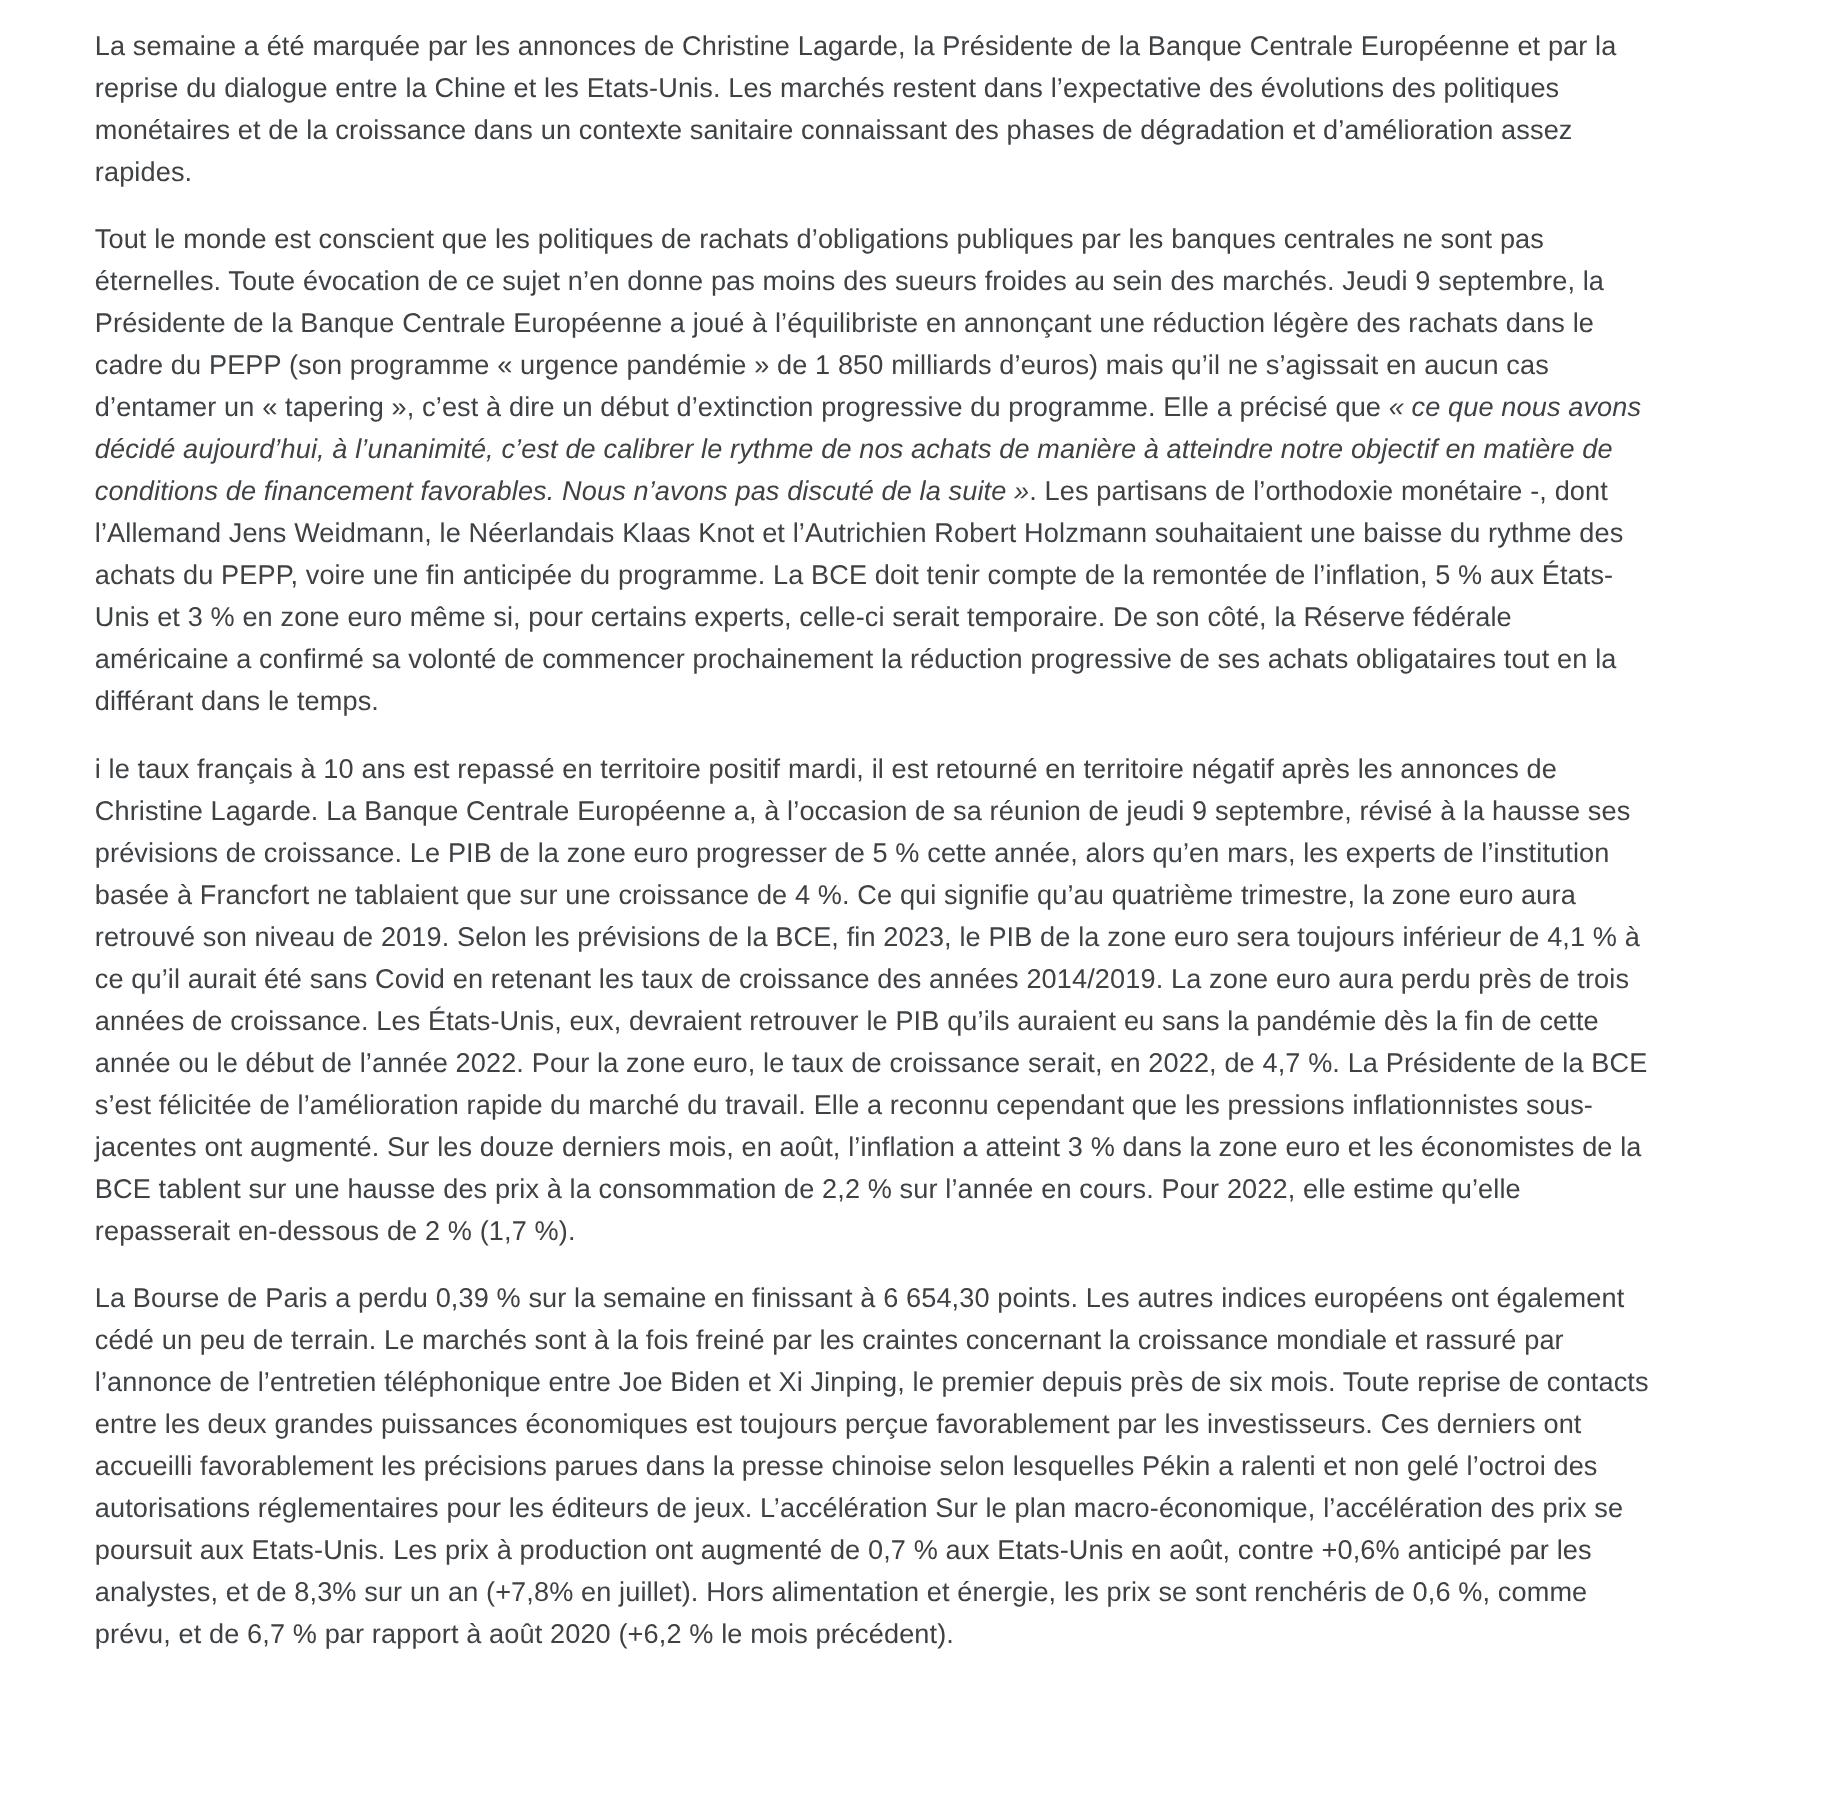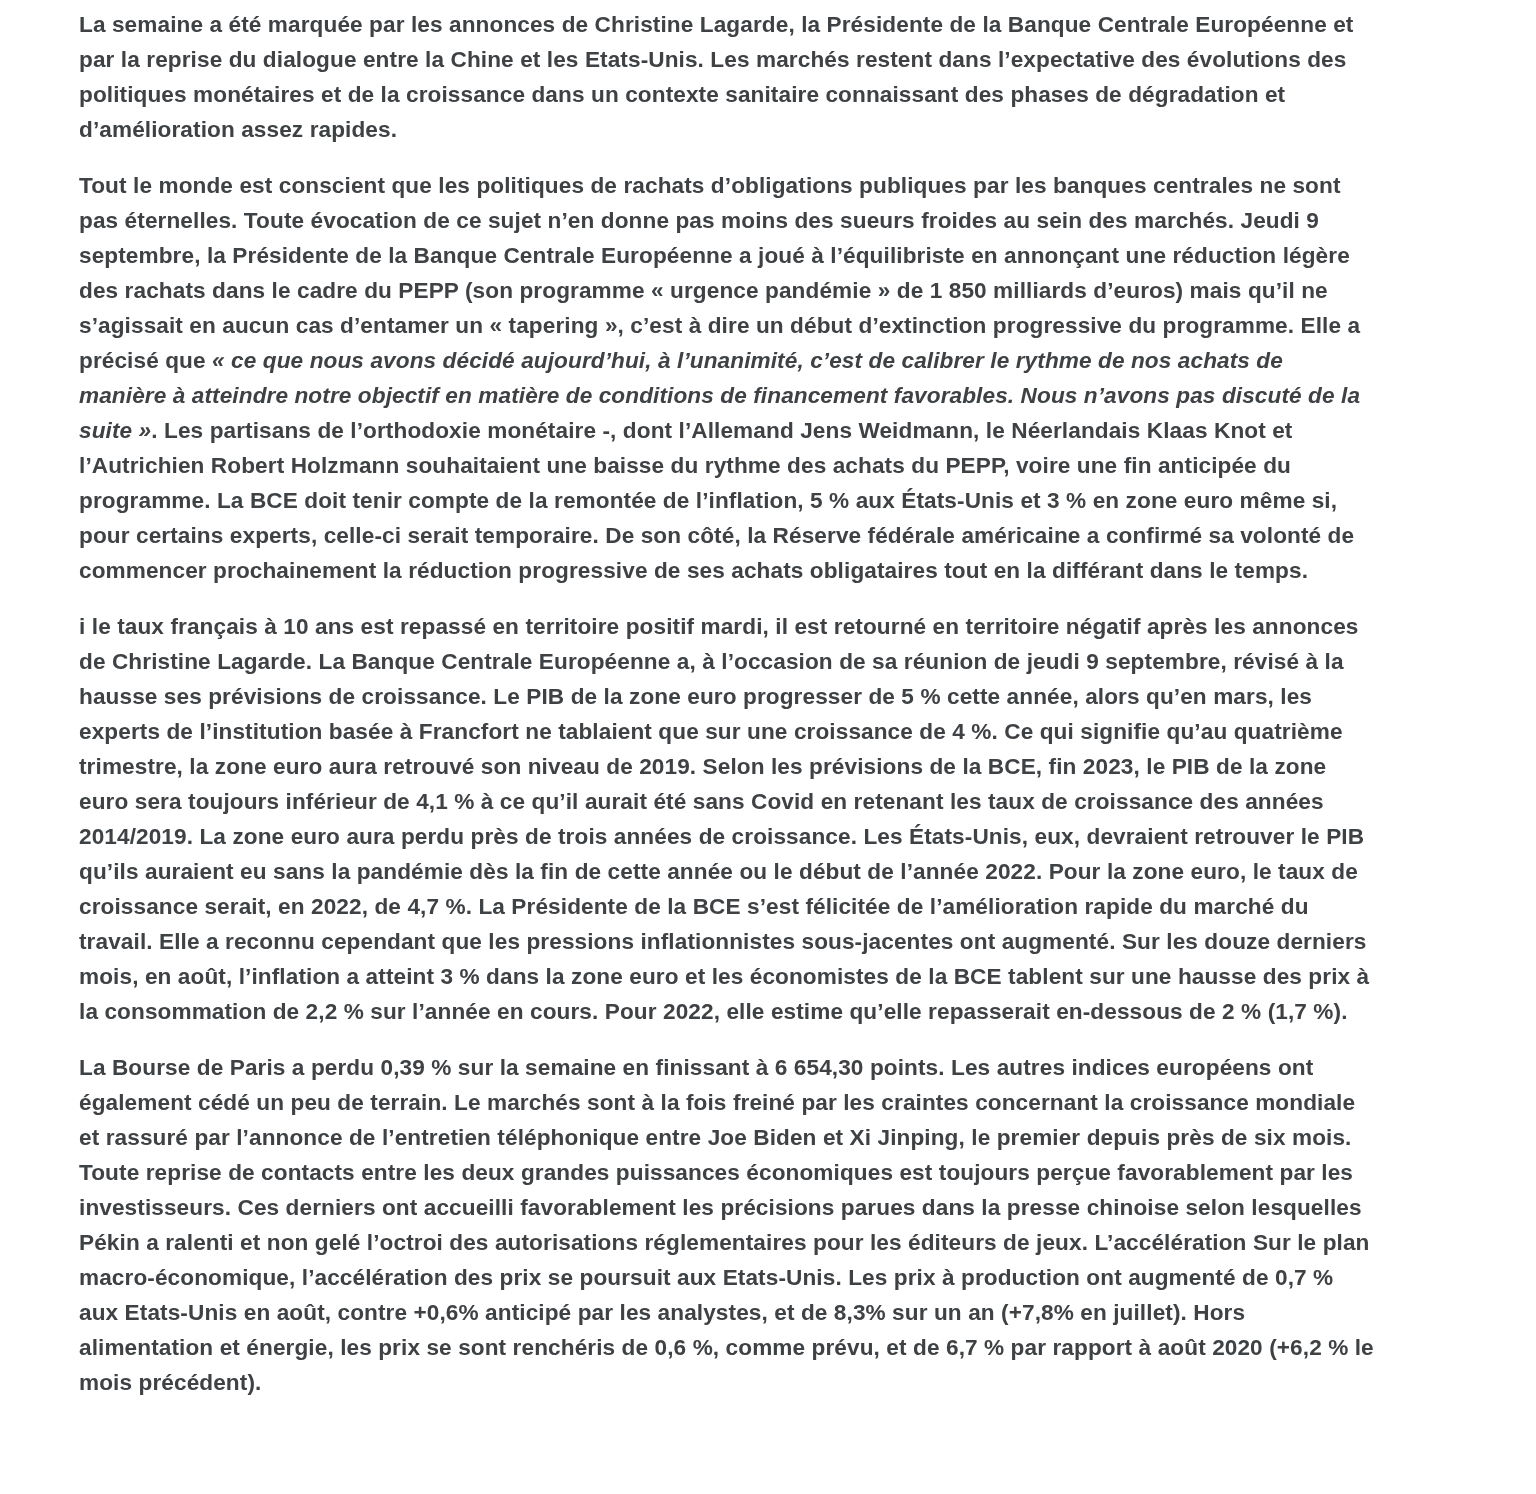--- a/index.html
+++ b/index.html
@@ -7,23 +7,22 @@
     padding: 0;
     background: #ffffff;
   }
   body {
     width: 1536px;
     min-height: 1494px;
     font-family: "Liberation Sans", "DejaVu Sans", sans-serif;
     color: #3f4245;
   }
   .article-body {
-    padding: 7px 0 0 79px;
+    padding: 21px 0 0 79px;
     width: 1296px;
-    font-weight: bold;
   }
   .article-body p {
     margin: 0 0 21px 0;
     font-size: 22.6px;
     line-height: 35px;
     letter-spacing: 0.1px;
     text-align: left;
   }
   .article-body em {
     font-style: italic;

